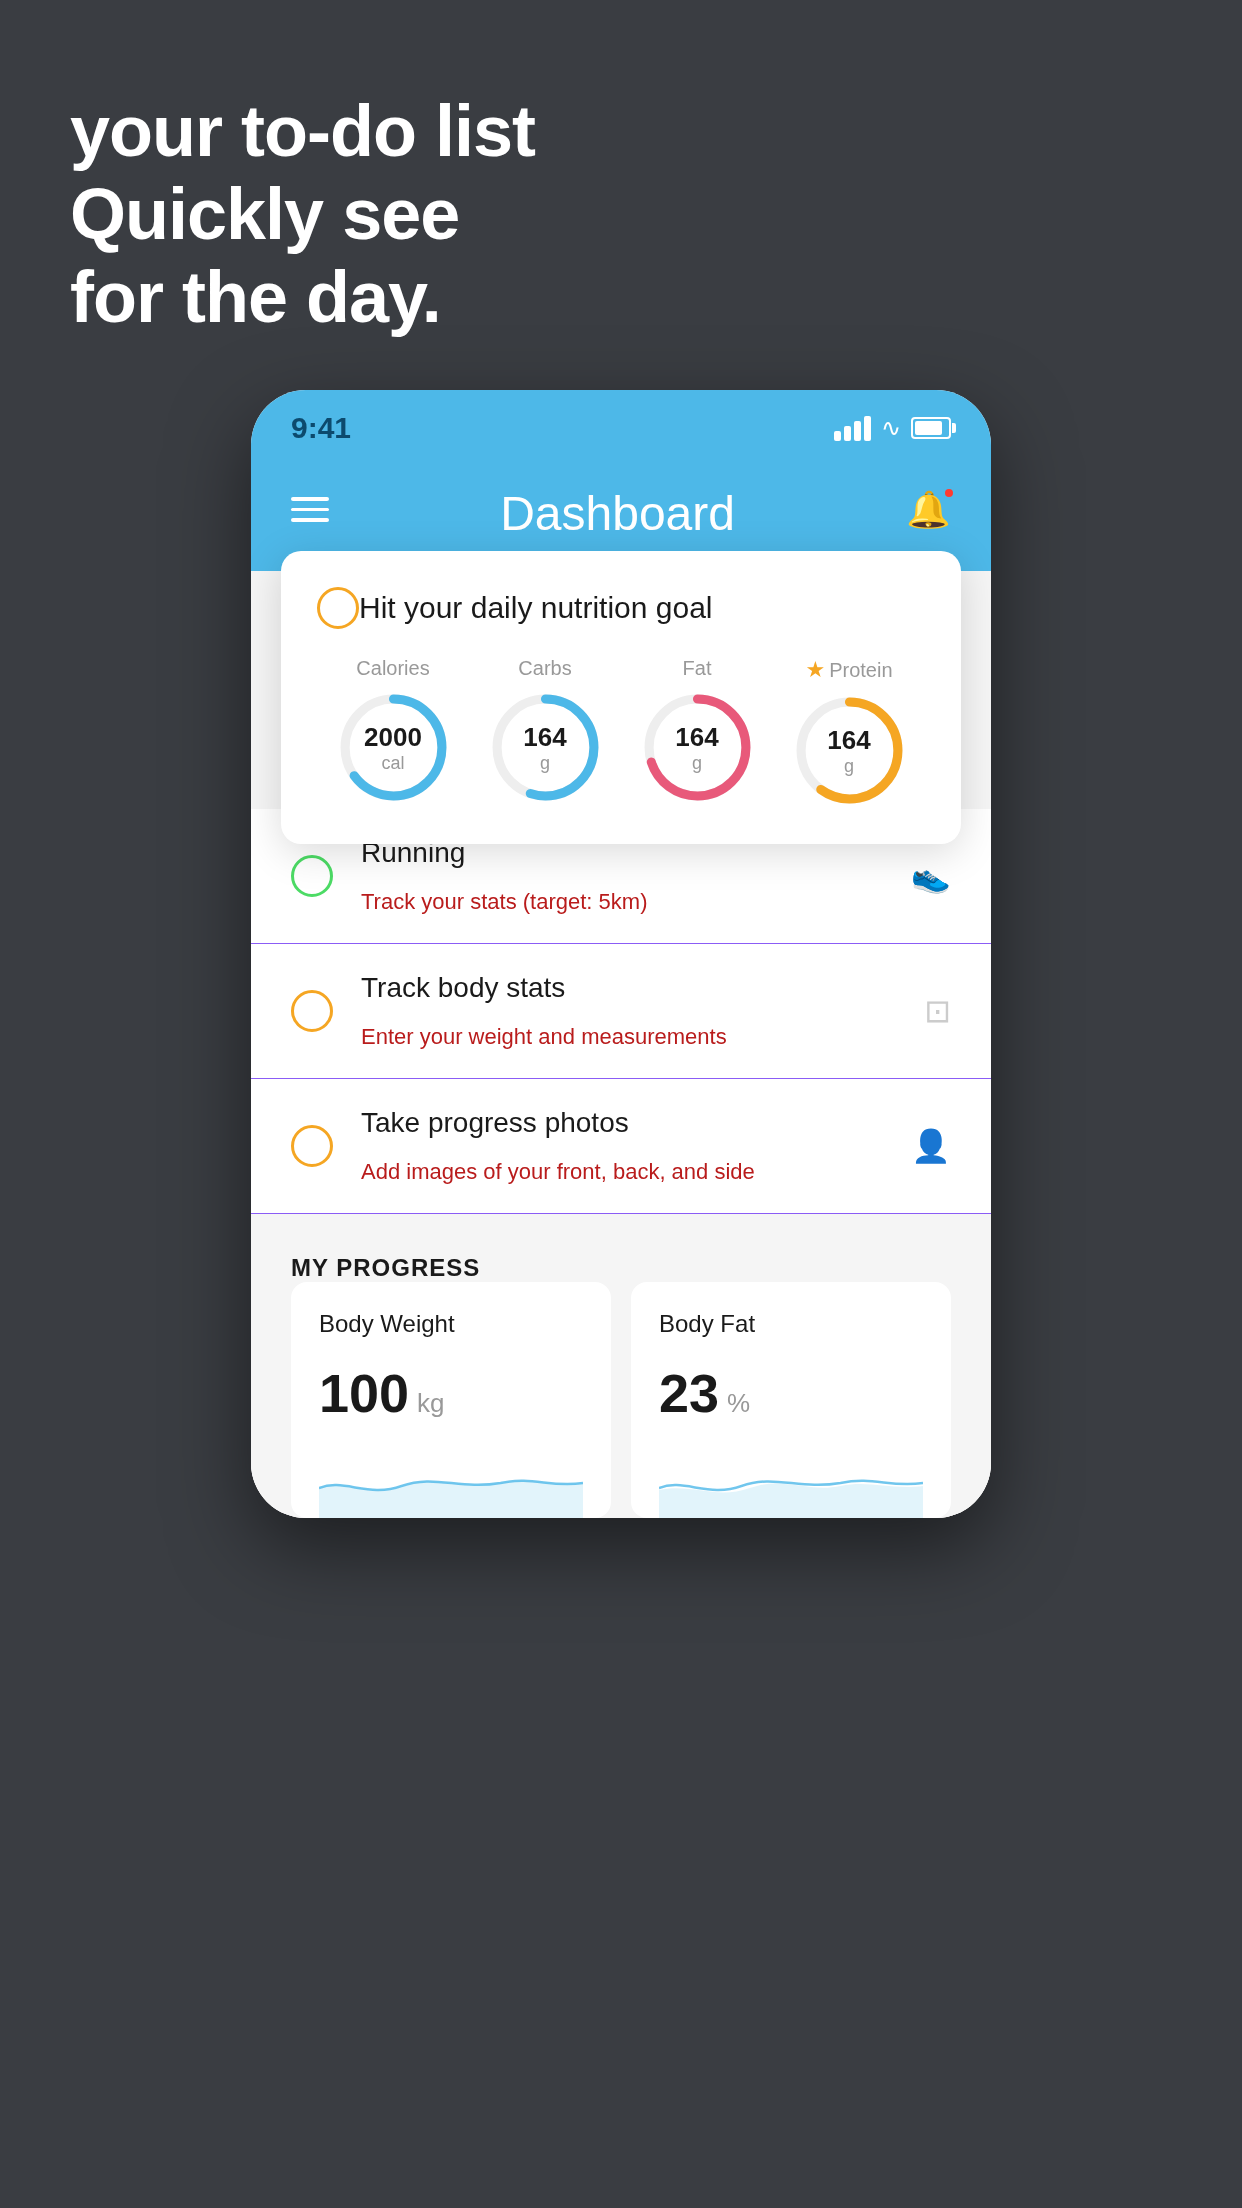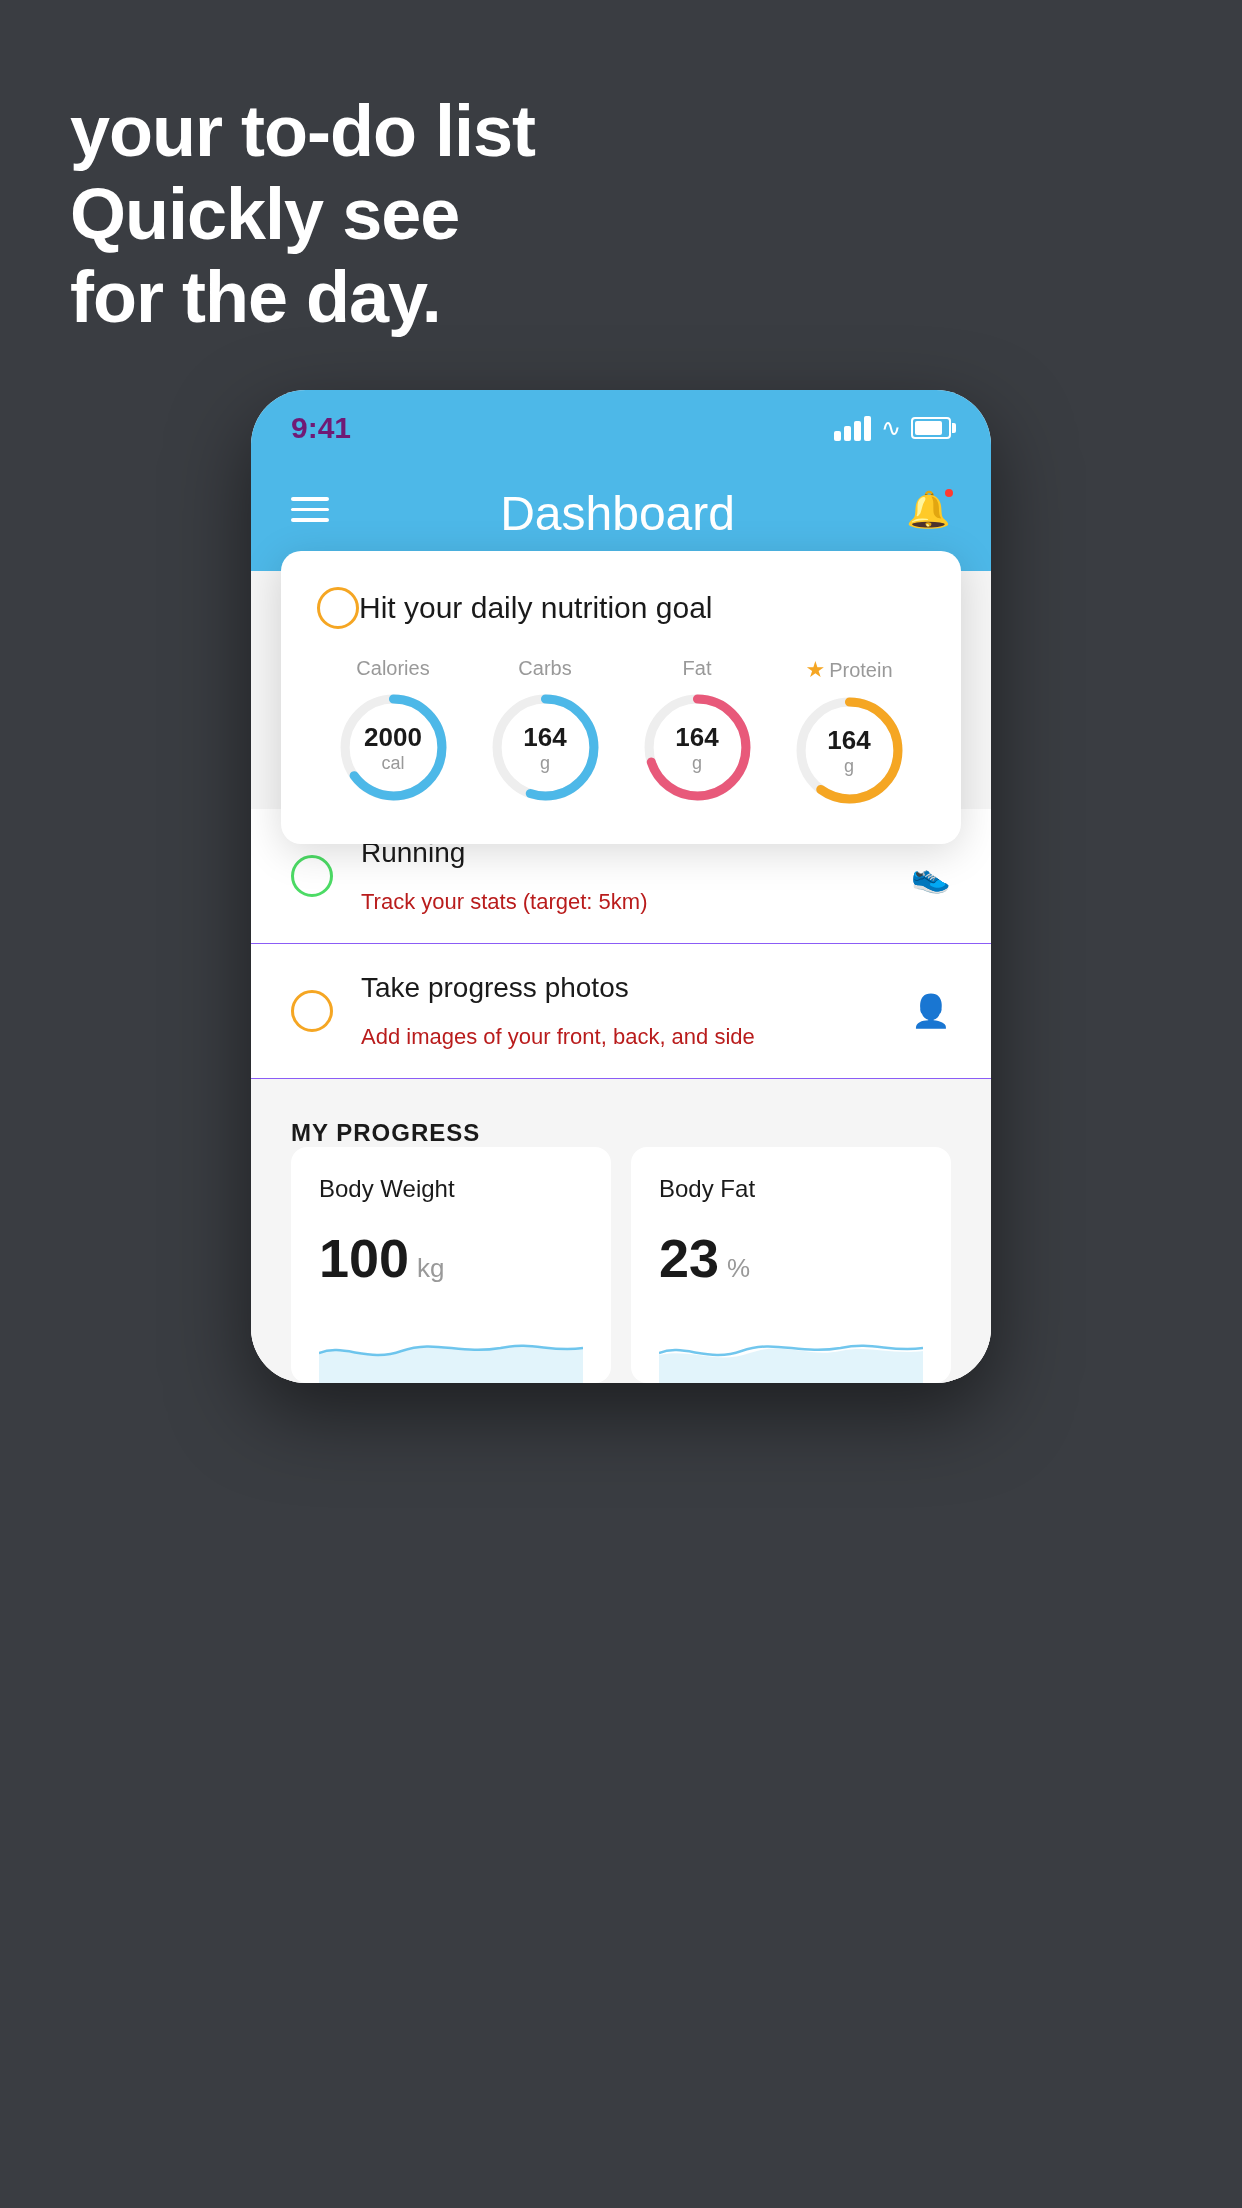--- a/index.html
+++ b/index.html
@@ -42,21 +42,21 @@
     .status-bar {
       background: #4db8e8;
       display: flex;
       align-items: center;
       justify-content: space-between;
       padding: 18px 40px 10px;
       height: 68px;
     }
 
     .status-time {
-      color: #701a75;
+      color: #0c4a6e;
       font-size: 30px;
       font-weight: 600;
     }
 
     .status-icons {
       display: flex;
       align-items: center;
       gap: 10px;
     }
 
@@ -473,20 +473,28 @@
       <div class="todo-circle green"></div>
       <div class="todo-text">
         <div class="todo-title">Running</div>
         <div class="todo-subtitle">Track your stats (target: 5km)</div>
       </div>
       <span class="todo-icon">👟</span>
     </div>
         <div class="todo-item">
       <div class="todo-circle yellow"></div>
       <div class="todo-text">
+        <div class="todo-title">Track body stats</div>
+        <div class="todo-subtitle">Enter your weight and measurements</div>
+      </div>
+      <span class="todo-icon">⊡</span>
+    </div>
+        <div class="todo-item">
+      <div class="todo-circle yellow"></div>
+      <div class="todo-text">
         <div class="todo-title">Take progress photos</div>
         <div class="todo-subtitle">Add images of your front, back, and side</div>
       </div>
       <span class="todo-icon">👤</span>
     </div>
       </div>
 
     <div class="progress-section">
       <div class="progress-title">MY PROGRESS</div>
       <div class="progress-cards" id="progress-cards">

